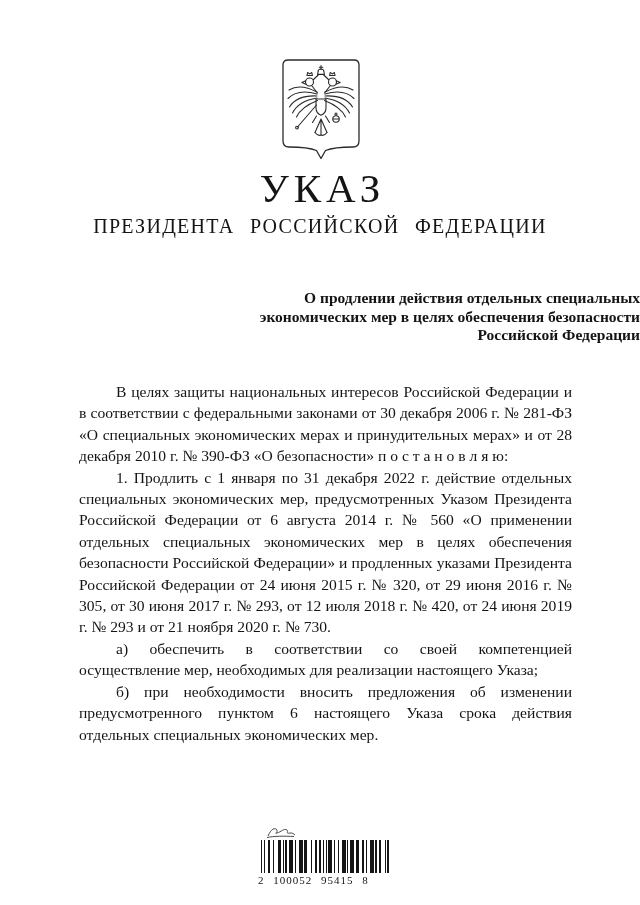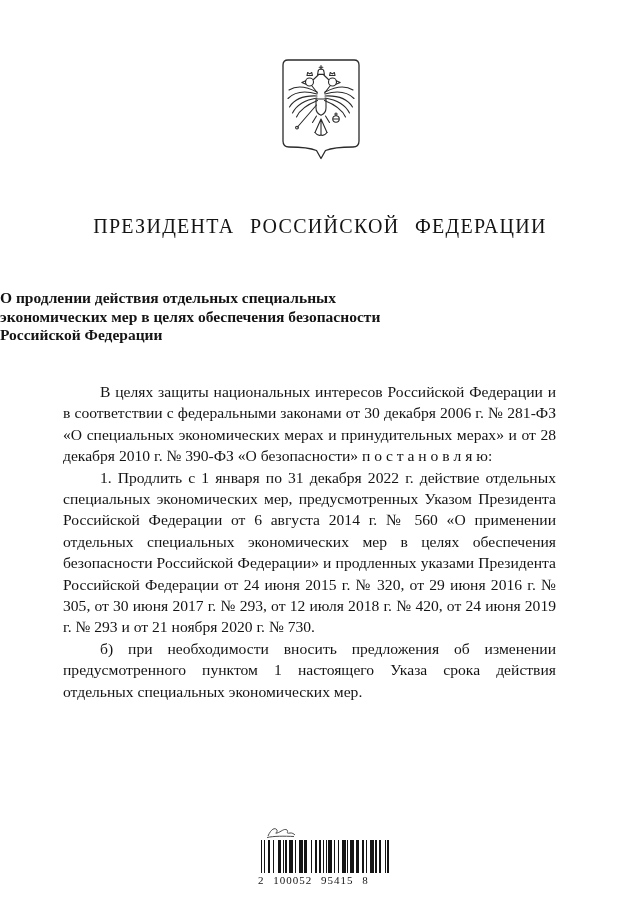--- a/index.html
+++ b/index.html
@@ -47,31 +47,31 @@
     font-size: 20px;
     letter-spacing: 1.3px;
     word-spacing: 9px;
     white-space: nowrap;
   }
   .doc-title {
     position: absolute;
     top: 289px;
     left: 0;
     width: 100%;
-    text-align: left;
+    text-align: right;
     font-size: 15.5px;
     font-weight: 700;
     line-height: 18.6px;
     white-space: pre-line;
   }
 
   
   .body-text {
     position: absolute;
-    left: 63px;
+    left: 79px;
     top: 381px;
     width: 493px;
     font-size: 15.6px;
     line-height: 21.4px;
     text-align: justify;
   }
   .body-text p {
     margin: 0;
     text-indent: 37px;
   }
@@ -149,31 +149,33 @@
       <circle cx="54" cy="60" r="3.2"></circle>
       <path d="M 54,56.5 v -2.6 M 52.6,55 h 2.8 M 51,60 h 6"></path>
 
       <path d="M 34.5,57 L 30.5,63.5 M 43.5,57 L 47.5,63.5"></path>
 
       <path d="M 39,60 L 33,73.5 M 39,60 L 39,76 M 39,60 L 45,73.5"></path>
       <path d="M 33,73.5 Q 36,77.5 39,76 Q 42,77.5 45,73.5"></path>
     </svg>
   </div>
 
+  <h1 class="doc-type">УКАЗ</h1>
 
   <div class="issuer">ПРЕЗИДЕНТА РОССИЙСКОЙ ФЕДЕРАЦИИ</div>
 
   <div class="doc-title">О продлении действия отдельных специальных
 экономических мер в целях обеспечения безопасности
 Российской Федерации</div>
 
   <div class="body-text">
     <p>В целях защиты национальных интересов Российской Федерации и в соответствии с федеральными законами от 30 декабря 2006 г. № 281-ФЗ «О специальных экономических мерах и принудительных мерах» и от 28 декабря 2010 г. № 390-ФЗ «О безопасности» п о с т а н о в л я ю:</p>
     <p>1. Продлить с 1 января по 31 декабря 2022 г. действие отдельных специальных экономических мер, предусмотренных Указом Президента Российской Федерации от 6 августа 2014 г. № 560 «О применении отдельных специальных экономических мер в целях обеспечения безопасности Российской Федерации» и продленных указами Президента Российской Федерации от 24 июня 2015 г. № 320, от 29 июня 2016 г. № 305, от 30 июня 2017 г. № 293, от 12 июля 2018 г. № 420, от 24 июня 2019 г. № 293 и от 21 ноября 2020 г. № 730.</p>
-    <p>б) при необходимости вносить предложения об изменении предусмотренного пунктом 1 настоящего Указа срока действия отдельных специальных экономических мер.</p>
+    <p>а) обеспечить в соответствии со своей компетенцией осуществление мер, необходимых для реализации настоящего Указа;</p>
+    <p>б) при необходимости вносить предложения об изменении предусмотренного пунктом 6 настоящего Указа срока действия отдельных специальных экономических мер.</p>
   </div>
 
   <div class="barcode-block">
     <svg class="handwritten-mark" viewBox="0 0 34 16" fill="none" stroke="#4a4a4a" stroke-width="1">
       <path d="M 4,12 C 7,5 11,3 13,6 C 14,8 10,10 13,9 C 17,8 20,4 23,6 C 25,7.5 21,10 26,9 C 28,8.6 30,10 31,11"></path>
       <path d="M 3,13.5 C 10,12 20,12 30,12.5"></path>
     </svg>
     <div class="bars">
         <span class="bc-module on"></span>
         <span class="bc-module"></span>

